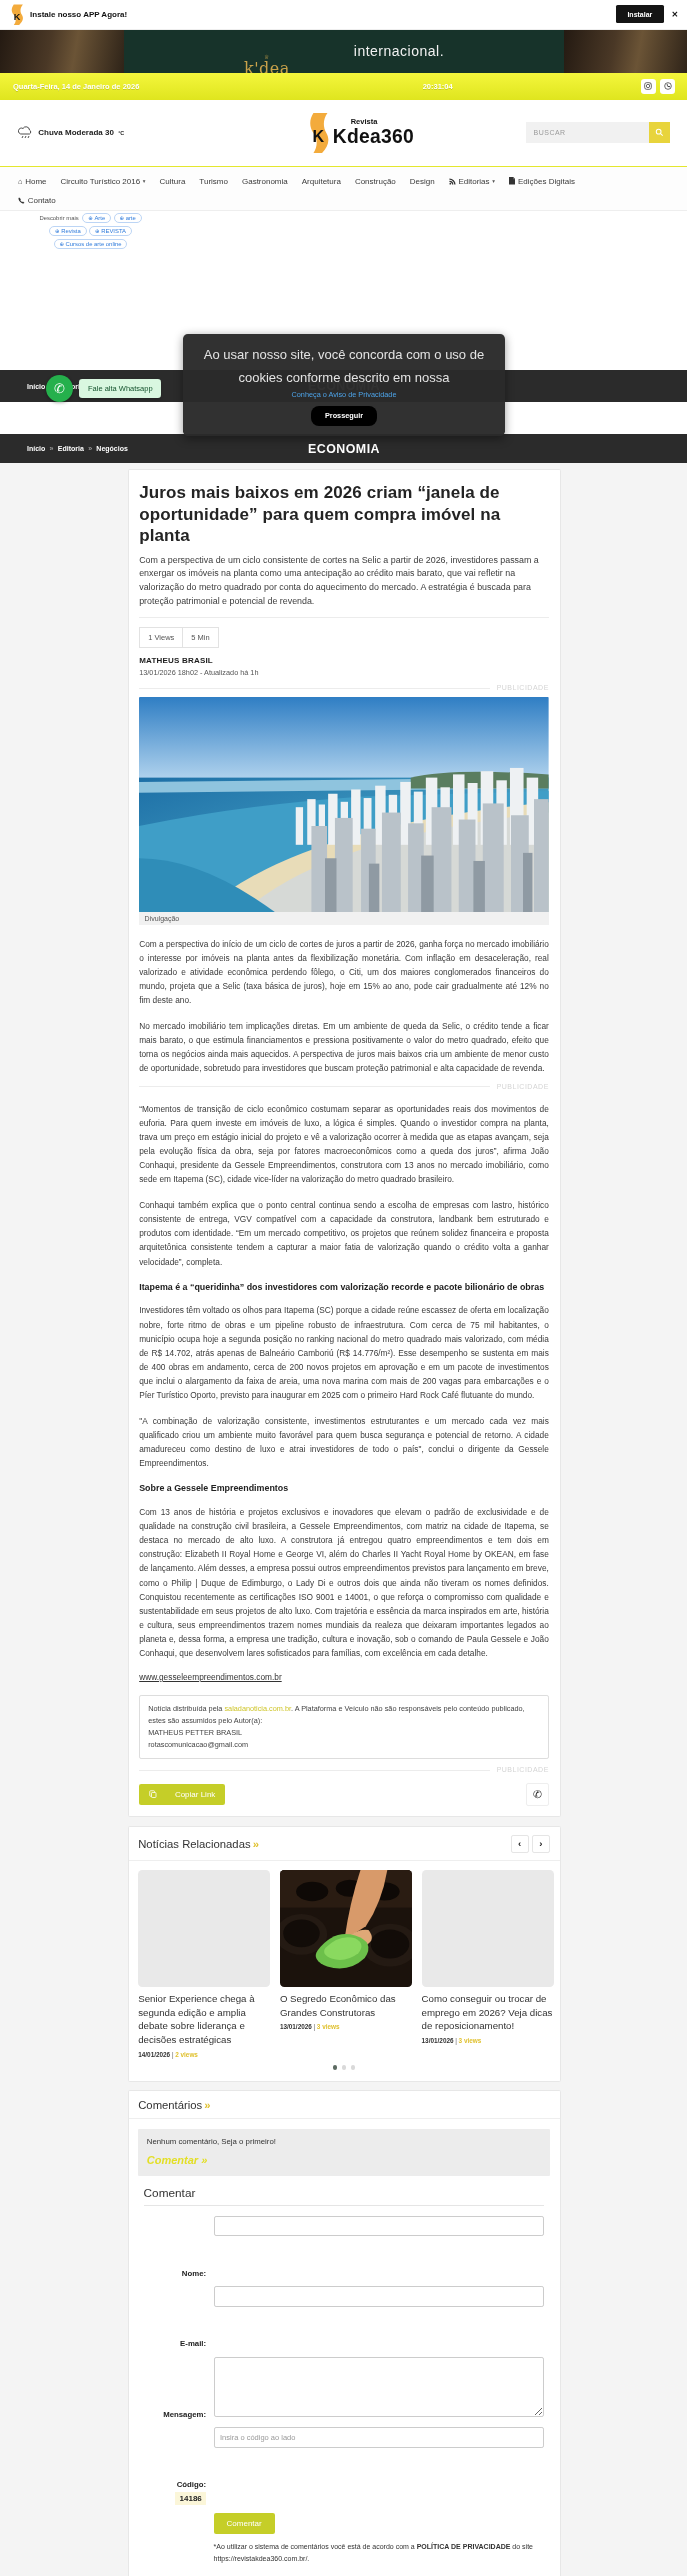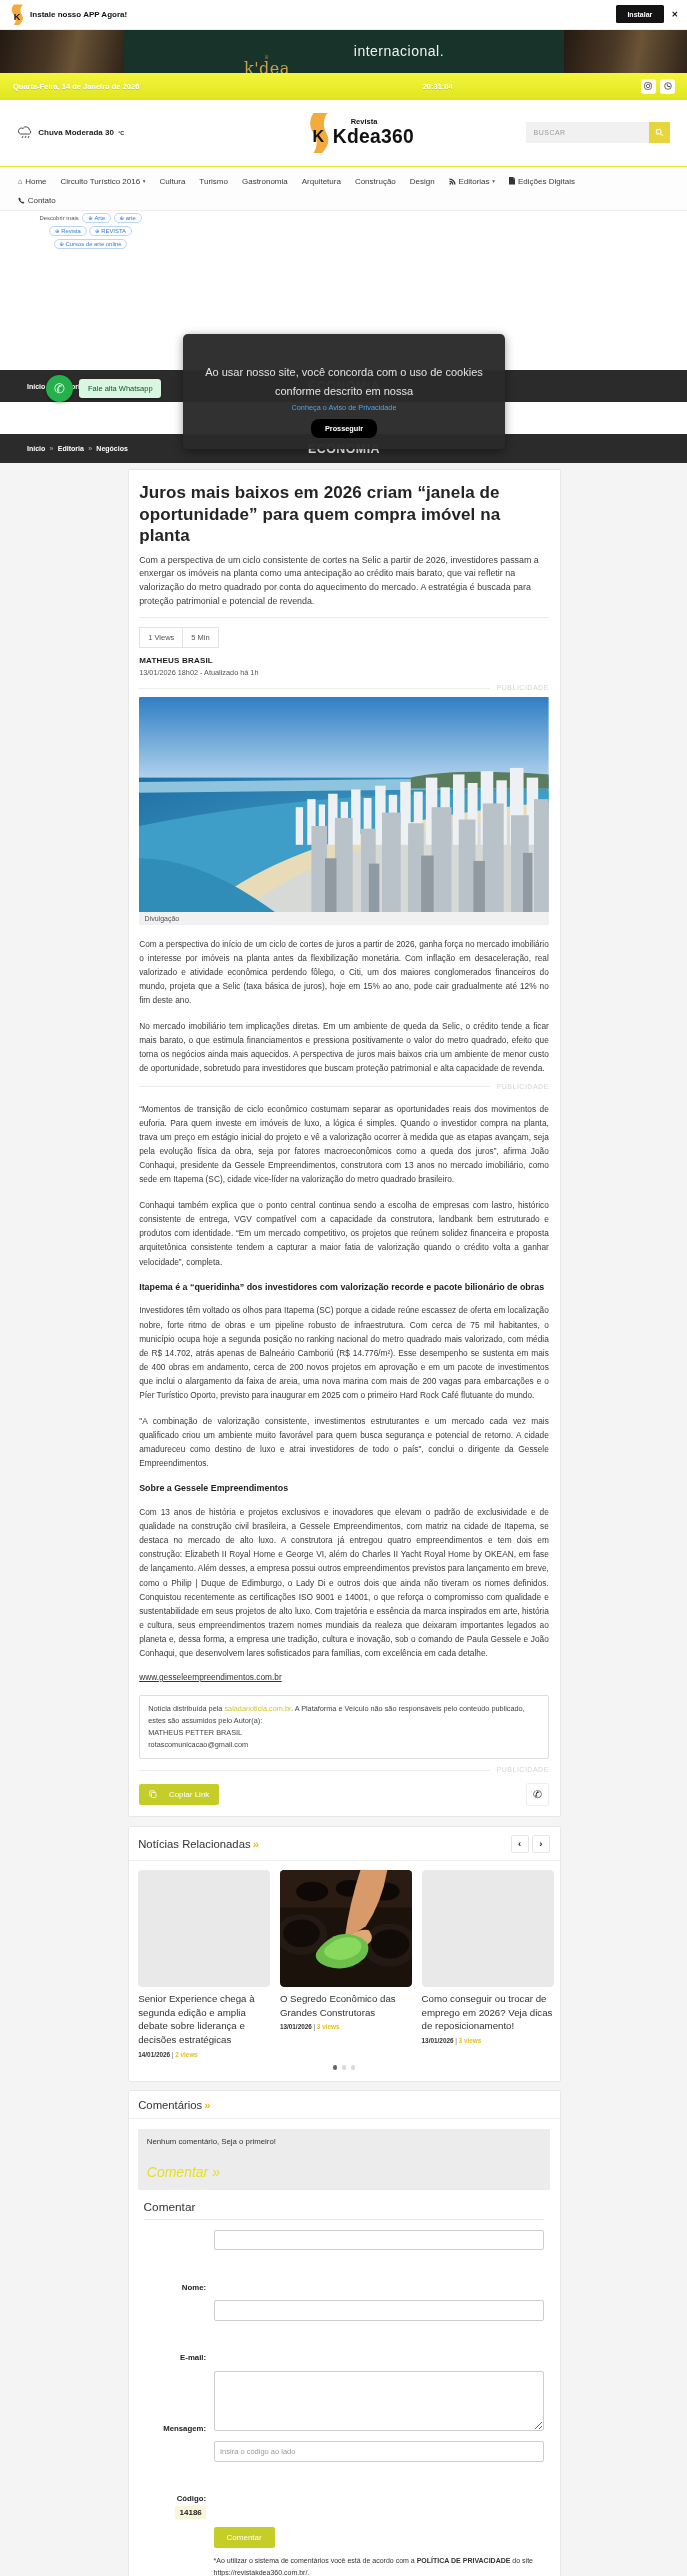--- a/index.html
+++ b/index.html
@@ -68,21 +68,21 @@
   .section-title { position:absolute; left:0; right:0; text-align:center; color:#fff; font-size:12.4px; font-weight:bold; letter-spacing:0.5px; }
   .gap-60 { height:32px; background:#fff; }
 
   
   .wa-float { position:absolute; left:46px; top:375px; display:flex; align-items:center; z-index:30; }
   .wa-circle { width:27px; height:27px; border-radius:50%; background:#25b04c; color:#fff; display:flex; align-items:center; justify-content:center; font-size:13px; box-shadow:0 1.1px 3.2px rgba(0,0,0,.3); cursor:pointer; }
   .wa-label { background:#d9f7e0; color:#14532d; font-size:7.5px; padding:5.4px 8.6px; border-radius:3.2px; margin-left:6.4px; box-shadow:0 1.1px 2.7px rgba(0,0,0,.2); cursor:pointer; }
 
   
   .cookie { position:absolute; left:183px; top:334px; width:322px; background:rgba(42,42,42,.97); border-radius:4.8px; padding:8.6px 16px 10.7px; text-align:center; z-index:40; box-shadow:0 2.1px 9.7px rgba(0,0,0,.4); }
-  .cookie .msg { color:#e3e3e3; font-size:11px; line-height:1.8;margin-top:20px; }
+  .cookie .msg { color:#e3e3e3; font-size:13px; line-height:1.8; }
   .cookie .link { color:#4da3e8; font-size:7.3px; display:block; margin-top:1.1px; cursor:pointer; text-decoration:none; }
   .cookie button { margin-top:6.4px; background:#000; color:#fff; border:none; font-weight:bold; font-size:7.3px; padding:5.4px 14px; border-radius:8px; cursor:pointer; }
 
   
   .content-bg { background:#f4f4f4; padding:6.4px 0 11.8px; }
   .card { width:433px; margin:0 auto 8.6px; background:#fff; border:0.5px solid #e7e7e7; border-radius:1.6px; }
   .article-card { padding:11.8px 10.7px 10.7px; }
 
   h1.article-title { font-size:17px; line-height:1.25; color:#242424; letter-spacing:0.1px; }
   .article-sub { margin-top:7.5px; font-size:8.9px; line-height:1.55; color:#3c3c3c; }
@@ -102,21 +102,21 @@
   .hero-caption { background:#f1f1f1; color:#555; font-size:7px; padding:3.2px 5.4px; }
 
   .body-text { margin-top:11.8px; font-size:8.3px; line-height:1.7; color:#3a3a3a; text-align:justify; }
   .body-h { margin-top:13px; font-size:8.9px; font-weight:bold; color:#222; }
   .site-link { display:inline-block; margin-top:11.8px; color:#333; font-size:8.3px; text-decoration:underline; cursor:pointer; }
 
   .notice-box { margin-top:13px; border:0.5px solid #ddd; border-radius:2.1px; padding:7px 8px; font-size:7.3px; line-height:1.65; color:#444; }
   .notice-box .ylink { color:#cfc52a; text-decoration:none; cursor:pointer; }
 
   .share-row { display:flex; align-items:center; justify-content:space-between; margin-top:9.7px; }
-  .copy-btn { background:#c5ce28; border:none; color:#fff; font-size:8px; padding:5.9px 9.7px; border-radius:2.1px; display:flex; align-items:center; gap:12px; cursor:pointer; }
+  .copy-btn { background:#c5ce28; border:none; color:#fff; font-size:8px; padding:5.9px 9.7px; border-radius:2.1px; display:flex; align-items:center; gap:18px; cursor:pointer; }
   .share-wa { width:22.6px; height:22.6px; border:0.5px solid #eee; border-radius:2.1px; display:flex; align-items:center; justify-content:center; font-size:10.7px; color:#222; cursor:pointer; background:#fff; }
 
   
   .box-head { display:flex; align-items:center; justify-content:space-between; padding:7.5px 9.7px; border-bottom:0.5px solid #eee; }
   .box-title { font-size:11.3px; color:#333; }
   .box-title .chev { color:#e0c12f; font-weight:bold; margin-left:2.1px; }
   .arrows { display:flex; gap:3.2px; }
   .arrow-btn { width:18px; height:18px; border:0.5px solid #e5e5e5; border-radius:2.1px; background:#fff; font-size:9.7px; font-weight:bold; color:#222; display:flex; align-items:center; justify-content:center; cursor:pointer; }
   .rel-body { padding:8.6px 9.7px 5.4px; }
   .rel-grid { display:flex; gap:9.7px; }
@@ -128,21 +128,21 @@
   .rel-meta .views { color:#e0c12f; }
   .rel-meta .pipe { color:#999; margin:0 1.6px; }
   .dots { display:flex; justify-content:center; gap:4.3px; padding:7.5px 0 5.4px; }
   .dot { width:4.8px; height:4.8px; border-radius:50%; background:#d9d9d9; cursor:pointer; }
   .dot.active { background:#5d6b62; }
 
   
   .comments-body { padding:9.7px; }
   .empty-box { background:#ececec; padding:7.5px 8.6px 10.7px; border-radius:1.1px; }
   .empty-box .txt { font-size:7.8px; color:#333; }
-  .empty-box .cta { display:inline-block; margin-top:18px; color:#e3df25; font-style:italic; font-size:14px; font-weight:normal; text-decoration:none; cursor:pointer; }
+  .empty-box .cta { display:inline-block; margin-top:8px; color:#e3df25; font-style:italic; font-size:11px; font-weight:bold; text-decoration:none; cursor:pointer; }
   .form-wrap { padding:9.7px 5.4px 0; }
   .form-title { font-size:11.8px; color:#333; padding-bottom:5.4px; border-bottom:0.5px solid #e5e5e5; margin-bottom:9.7px; }
   .frow { display:flex; margin-bottom:8.6px; }
   .flabel { width:70px; text-align:right; padding:4.8px 7.5px 0 0; font-weight:bold; font-size:7.8px; color:#222;margin-top:48px; }
   .ffield { flex:1; }
   .ffield input { width:100%; height:20.4px; border:0.5px solid #ccc; border-radius:2.1px; padding:0 5.4px; font-size:7.5px; font-family:"Liberation Sans",sans-serif; }
   .ffield textarea { width:100%; height:60px; border:0.5px solid #ccc; border-radius:2.1px; padding:4.3px 5.4px; font-size:7.5px; resize:vertical; font-family:"Liberation Sans",sans-serif; }
   .ffield input::placeholder, .ffield textarea::placeholder { color:#9a9a9a; }
   .code-badge { display:inline-block; background:#fbf6d9; font-weight:bold; font-size:8px; color:#222; padding:1.6px 4.3px; margin-top:3.2px; }
   .submit-btn { background:#c5ce28; color:#fff; border:none; font-size:8px; padding:5.9px 13px; border-radius:2.1px; cursor:pointer; }

